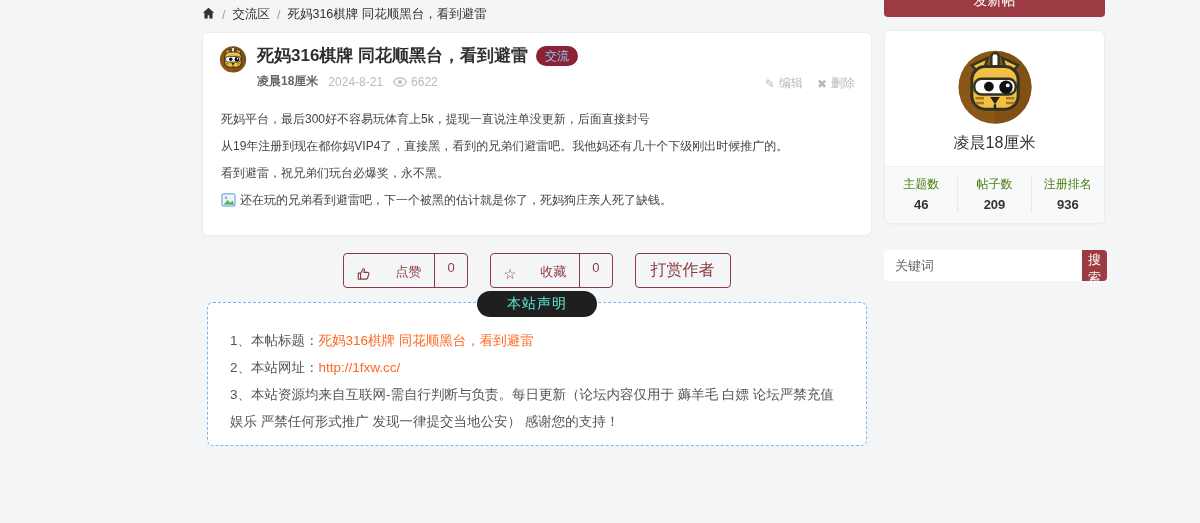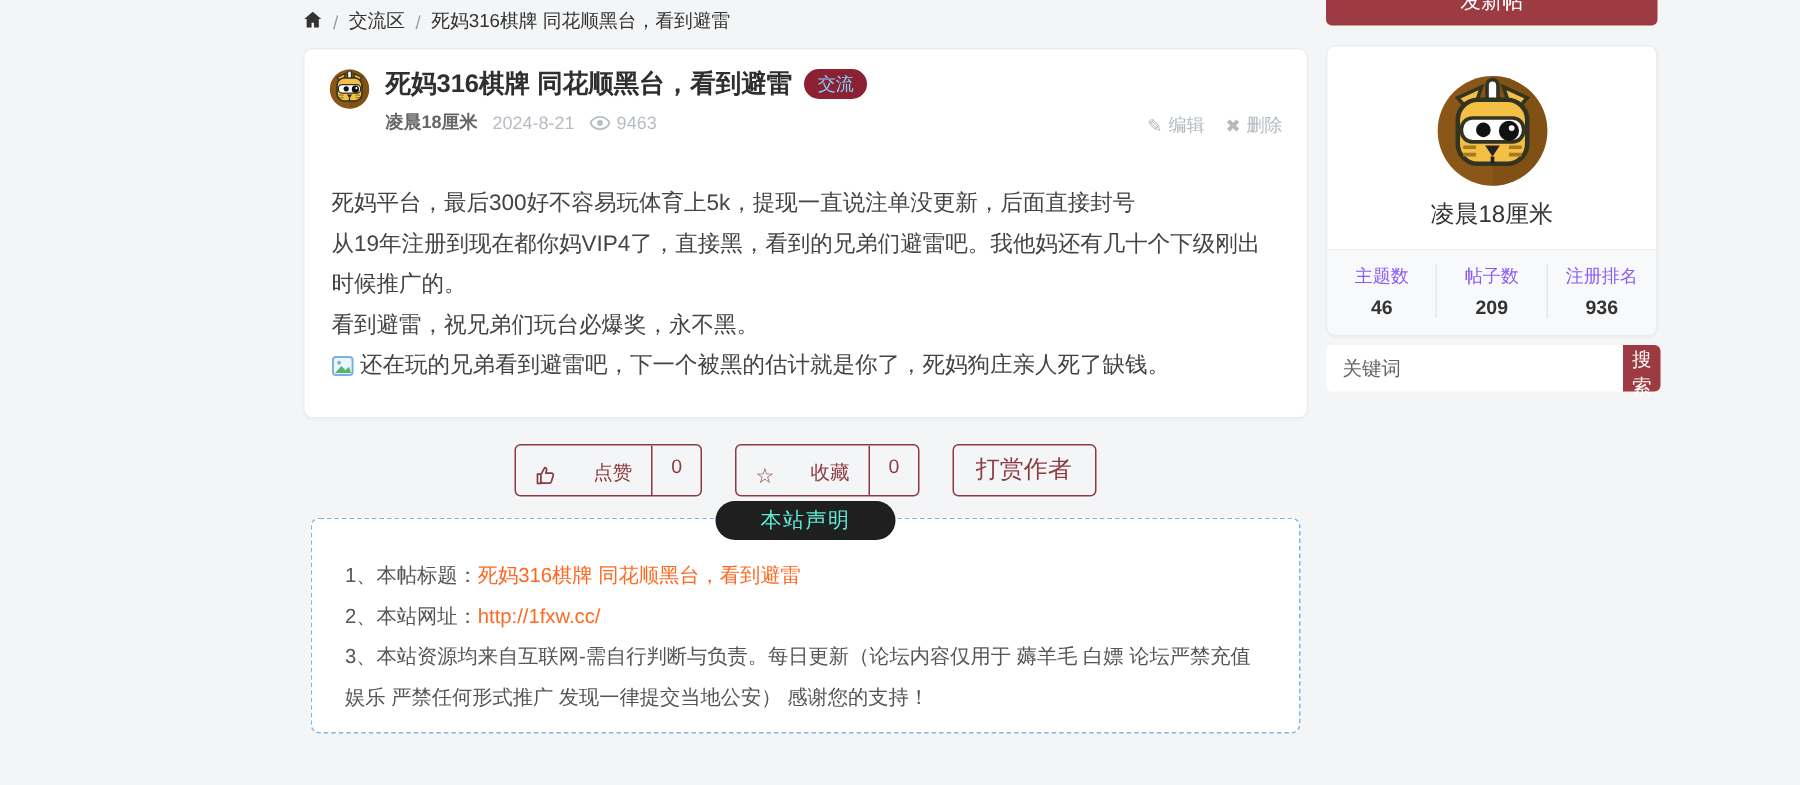--- a/index.html
+++ b/index.html
@@ -36,21 +36,21 @@
   .avatar-sm{width:28px;height:28px;border-radius:50%;overflow:hidden;flex:0 0 28px;}
   .title-row{display:flex;align-items:center;gap:8px;}
   .post-title{font-size:17px;font-weight:bold;color:#2f2f2f;line-height:1.3;}
   .badge{background:var(--badge);color:#7dd3fc;font-size:12px;line-height:1;
     padding:4px 9px;border-radius:11px;cursor:pointer;}
   .meta-row{display:flex;align-items:center;gap:10px;margin-top:6px;font-size:12px;color:#b7bcc2;}
   .meta-author{font-weight:bold;color:#666;cursor:pointer;}
   .meta-views{display:inline-flex;align-items:center;gap:4px;}
   .head-tools{margin-left:auto;display:flex;gap:14px;font-size:12px;color:#b3b9c0;padding-top:30px;}
   .tool{cursor:pointer;display:inline-flex;align-items:center;gap:4px;}
-  .post-body{margin-top:30px;padding-left:2px;font-size:15px;color:#444;}
+  .post-body{margin-top:14px;padding-left:2px;font-size:12px;color:#444;}
   .post-body p{margin:0;line-height:27px;}
   .inline-img-ic{display:inline-block;vertical-align:-3px;margin-right:4px;}
 
   
   .actions{display:flex;justify-content:center;gap:22px;margin:17px 0 14px;}
   .act-group{display:flex;border:1px solid #8c3a41;border-radius:4px;overflow:hidden;
     color:#8c3a41;background:transparent;cursor:pointer;}
   .act-main{padding:6px 13px;display:flex;align-items:flex-end;gap:24px;font-size:13px;}
   .act-count{padding:6px 12px;border-left:1px solid #8c3a41;font-size:13px;}
   .act-single{padding:6px 15px;font-size:16px;}
@@ -69,23 +69,23 @@
   .btn-new{display:block;width:100%;margin-top:-15px;height:32px;border:none;
     background:var(--accent);color:#fff;font-size:14px;border-radius:4px;cursor:pointer;
     font-family:inherit;}
   .user-card{margin-top:13px;text-align:center;overflow:hidden;}
   .avatar-lg{width:78px;height:78px;border-radius:50%;overflow:hidden;margin:16px auto 0;}
   .user-name{font-size:16px;color:#333;margin-top:8px;}
   .stats{display:flex;margin-top:12px;border-top:1px solid #eef0f2;background:#f8f9fa;
     padding:9px 0 11px;border-radius:0 0 6px 6px;}
   .stat{flex:1;}
   .stat + .stat{border-left:1px solid #e5e7e9;}
-  .stat-label{font-size:12px;color:#8b5cf6;}
+  .stat-label{font-size:12px;color:#4d7c0f;}
   .stat-value{font-size:13px;font-weight:bold;color:#333;margin-top:4px;}
-  .search-row{display:flex;margin-top:6px;height:31px;}
+  .search-row{display:flex;margin-top:26px;height:31px;}
   .search-input{flex:1;border:1px solid #fff;border-radius:4px 0 0 4px;padding:0 10px;
     font-size:13px;color:#444;outline:none;font-family:inherit;}
   .search-input::placeholder{color:#666;opacity:1;}
   .btn-search{width:52px;border:none;background:var(--accent);color:#fff;font-size:13px;
     border-radius:0 4px 4px 0;cursor:pointer;font-family:Liberation Sans, sans-serif;}
 </style>
 </head>
 <body>
 
 <div class="layout">
@@ -130,21 +130,21 @@
           <div class="meta-row">
             <span class="meta-author">凌晨18厘米</span>
             <span>2024-8-21</span>
             <span class="meta-views">
               <span style="display:inline-flex;">
                 <svg width="14" height="10" viewBox="0 0 16 11">
                     <path d="M8 .8 C4.4.8 1.7 3.4.6 5.5 1.7 7.6 4.4 10.2 8 10.2 s6.3-2.6 7.4-4.7 C14.3 3.4 11.6.8 8 .8 Z" fill="none" stroke="#b7bcc2" stroke-width="1.3"></path>
                     <circle cx="8" cy="5.5" r="2.2" fill="#b7bcc2"></circle>
                   </svg>
               </span>
-              <span>9463</span>
+              <span>6622</span>
             </span>
           </div>
         </div>
         <div class="head-tools">
           <span class="tool">
               <span>✎</span>
               <span>编辑</span>
             </span>
           <span class="tool">
               <span>✖</span>

